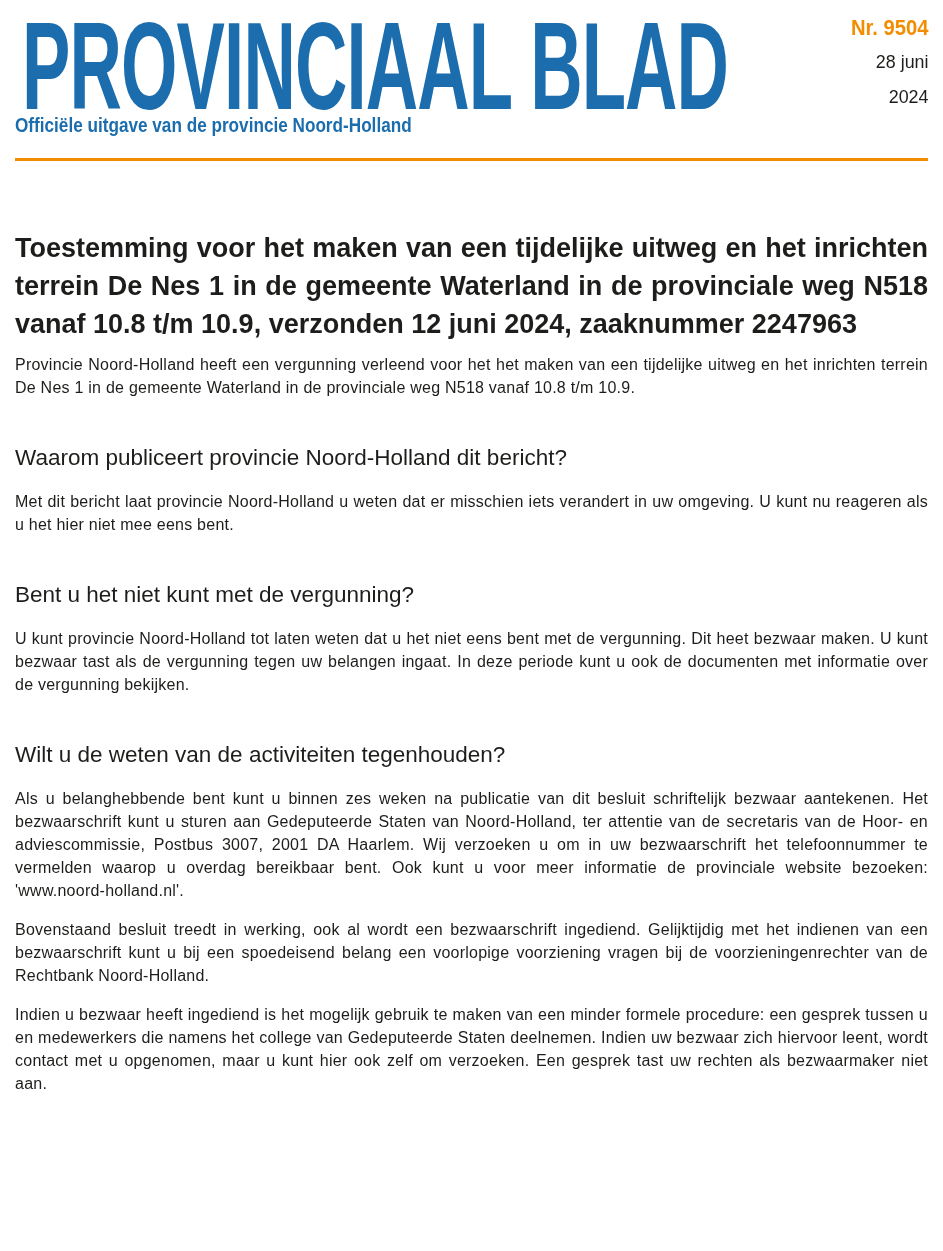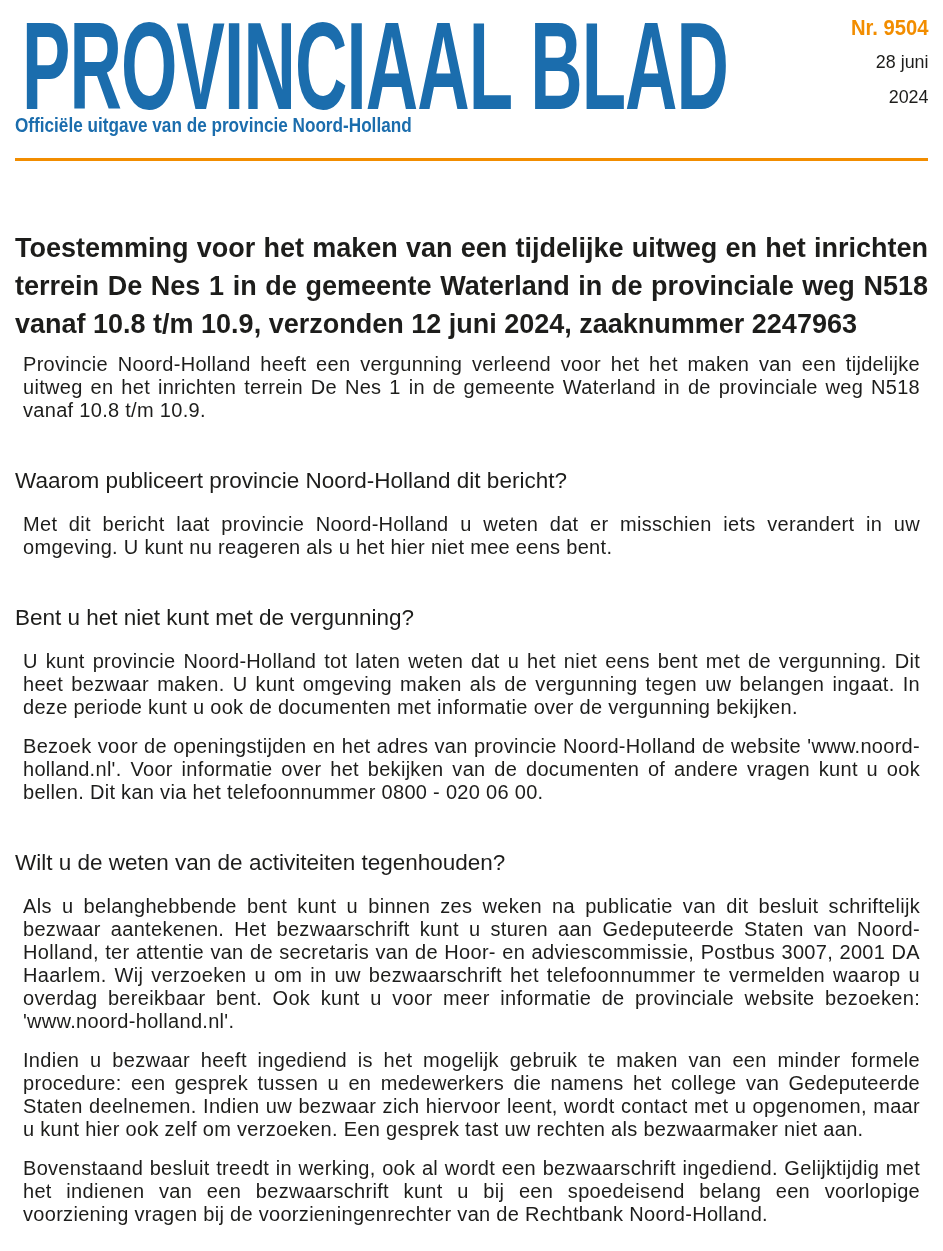--- a/index.html
+++ b/index.html
@@ -42,22 +42,22 @@
     position:absolute;left:0;right:0;top:158px;height:3px;
     background:var(--brand-orange);
   }
 
   
   .article-title{
     font-size:27px;font-weight:700;line-height:38px;
     margin:24px 0 10px;text-align:justify;
   }
   p.body-par{
-    font-size:20px;line-height:23px;letter-spacing:0.015em;
-    margin:0 8px 16px;text-align:justify;
+    font-size:16px;line-height:23px;letter-spacing:0.015em;
+    margin:0 0 16px;text-align:justify;
   }
   h2.section-heading{
     font-size:22.5px;font-weight:400;line-height:27px;
     margin:45px 0 19px;
   }
   section{margin:0;padding:0;}
 </style>
 </head>
 <body>
 
@@ -81,25 +81,24 @@
     <p class="body-par">Provincie Noord-Holland heeft een vergunning verleend voor het het maken van een tijdelijke uitweg en het inrichten terrein De Nes 1 in de gemeente Waterland in de provinciale weg N518 vanaf 10.8 t/m 10.9.</p>
 
 
     <section>
       <h2 class="section-heading">Waarom publiceert provincie Noord-Holland dit bericht?</h2>
       <p class="body-par">Met dit bericht laat provincie Noord-Holland u weten dat er misschien iets verandert in uw omgeving. U kunt nu reageren als u het hier niet mee eens bent.</p>
     </section>
 
     <section>
       <h2 class="section-heading">Bent u het niet kunt met de vergunning?</h2>
-      <p class="body-par">U kunt provincie Noord-Holland tot laten weten dat u het niet eens bent met de vergunning. Dit heet bezwaar maken. U kunt omgeving maken als de vergunning tegen uw belangen ingaat. In deze periode kunt u ook de documenten met informatie over de vergunning bekijken.</p>
-      <p class="body-par">Bezoek voor de openingstijden en het adres van provincie Noord-Holland de website 'www.noord-holland.nl'. Voor informatie over het bekijken van de documenten of andere vragen kunt u ook bellen. Dit kan via het telefoonnummer 0800 - 020 06 00.</p>
+      <p class="body-par">U kunt provincie Noord-Holland tot laten weten dat u het niet eens bent met de vergunning. Dit heet bezwaar maken. U kunt bezwaar tast als de vergunning tegen uw belangen ingaat. In deze periode kunt u ook de documenten met informatie over de vergunning bekijken.</p>
     </section>
 
     <section>
       <h2 class="section-heading">Wilt u de weten van de activiteiten tegenhouden?</h2>
       <p class="body-par">Als u belanghebbende bent kunt u binnen zes weken na publicatie van dit besluit schriftelijk bezwaar aantekenen. Het bezwaarschrift kunt u sturen aan Gedeputeerde Staten van Noord-Holland, ter attentie van de secretaris van de Hoor- en adviescommissie, Postbus 3007, 2001 DA Haarlem. Wij verzoeken u om in uw bezwaarschrift het telefoonnummer te vermelden waarop u overdag bereikbaar bent. Ook kunt u voor meer informatie de provinciale website bezoeken: 'www.noord-holland.nl'.</p>
+      <p class="body-par">Bovenstaand besluit treedt in werking, ook al wordt een bezwaarschrift ingediend. Gelijktijdig met het indienen van een bezwaarschrift kunt u bij een spoedeisend belang een voorlopige voorziening vragen bij de voorzieningenrechter van de Rechtbank Noord-Holland.</p>
       <p class="body-par">Indien u bezwaar heeft ingediend is het mogelijk gebruik te maken van een minder formele procedure: een gesprek tussen u en medewerkers die namens het college van Gedeputeerde Staten deelnemen. Indien uw bezwaar zich hiervoor leent, wordt contact met u opgenomen, maar u kunt hier ook zelf om verzoeken. Een gesprek tast uw rechten als bezwaarmaker niet aan.</p>
-      <p class="body-par">Bovenstaand besluit treedt in werking, ook al wordt een bezwaarschrift ingediend. Gelijktijdig met het indienen van een bezwaarschrift kunt u bij een spoedeisend belang een voorlopige voorziening vragen bij de voorzieningenrechter van de Rechtbank Noord-Holland.</p>
     </section>
 
   </main>
 </div>
 
 </body></html>

